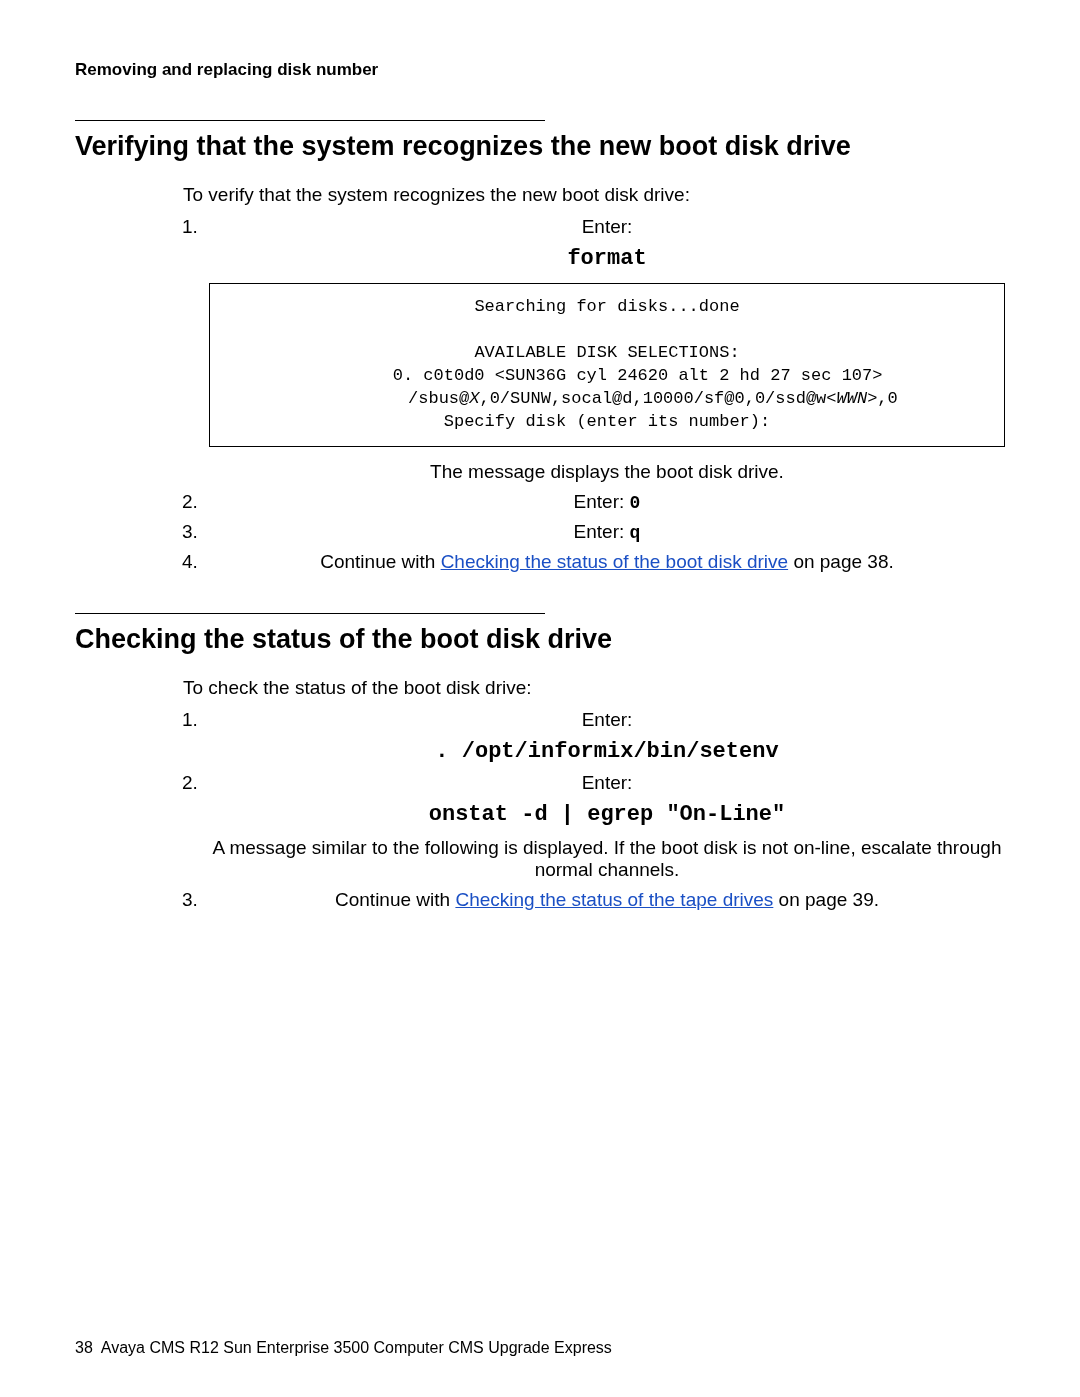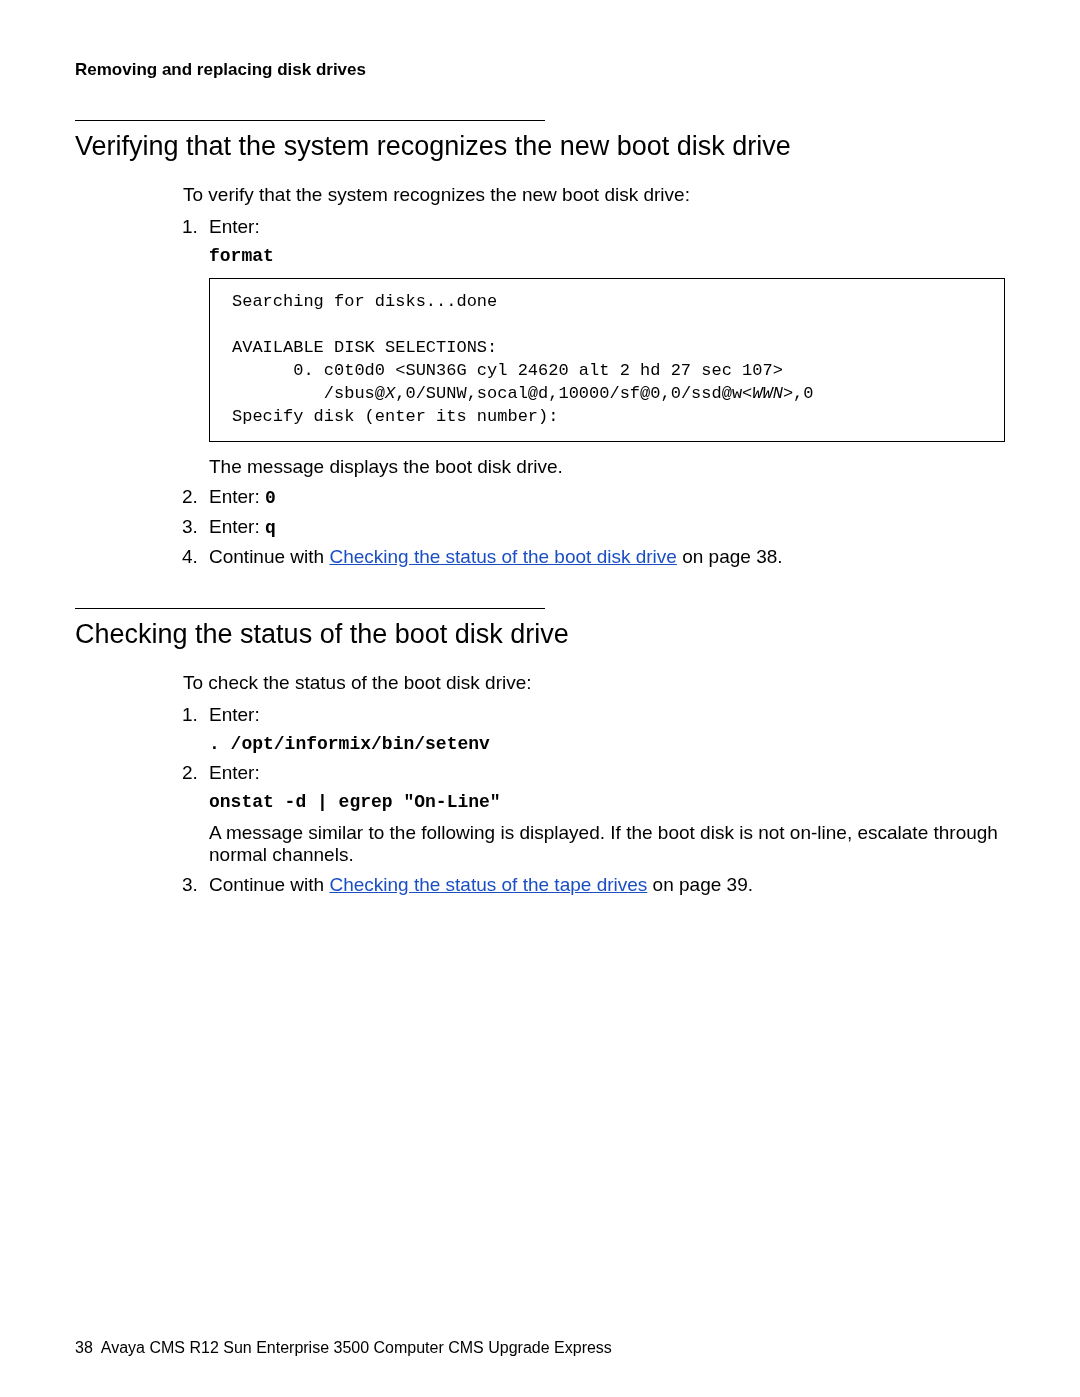--- a/index.html
+++ b/index.html
@@ -22,46 +22,47 @@
     margin-bottom: 40px;
   }
   .rule {
     border: none;
     border-top: 1.5px solid #000;
     width: 470px;
     margin: 18px 0 10px 0;
   }
   h1.section-heading {
     font-size: 27px;
-    font-weight: normal;
+    font-weight: bold;
     margin: 8px 0 22px 0;
   }
   .intro {
     margin-left: 108px;
     font-size: 19px;
     margin-bottom: 10px;
   }
   ol.steps {
     margin: 0 0 0 108px;
     padding-left: 20px;
     font-size: 19px;
   }
   ol.steps > li {
     margin-bottom: 8px;
     padding-left: 6px;
+    text-align: center;
   }
   .cmd {
     font-family: "Courier New", monospace;
     font-weight: bold;
     font-size: 18px;
   }
   .cmd-block {
     font-family: "Courier New", monospace;
     font-weight: bold;
-    font-size: 18px;
+    font-size: 22px;
     margin: 8px 0 8px 0;
     display: block;
   }
   .body-after {
     margin: 10px 0 8px 0;
   }
   .code-box {
     border: 1px solid #000;
     font-family: "Courier New", monospace;
     font-size: 17px;
@@ -82,21 +83,21 @@
     font-weight: normal;
     font-size: 16px;
   }
   .pg-num { margin-right: 8px; }
 </style>
 </head>
 <body>
 
 <div class="page">
 
-  <div class="running-header">Removing and replacing disk drives</div>
+  <div class="running-header">Removing and replacing disk number</div>
 
   <hr class="rule">
   <h1 class="section-heading">Verifying that the system recognizes the new boot disk drive</h1>
 
   <div class="intro">To verify that the system recognizes the new boot disk drive:</div>
 
   <ol class="steps">
     <li>
       <span>Enter:</span>
       <span class="cmd-block">format</span>

